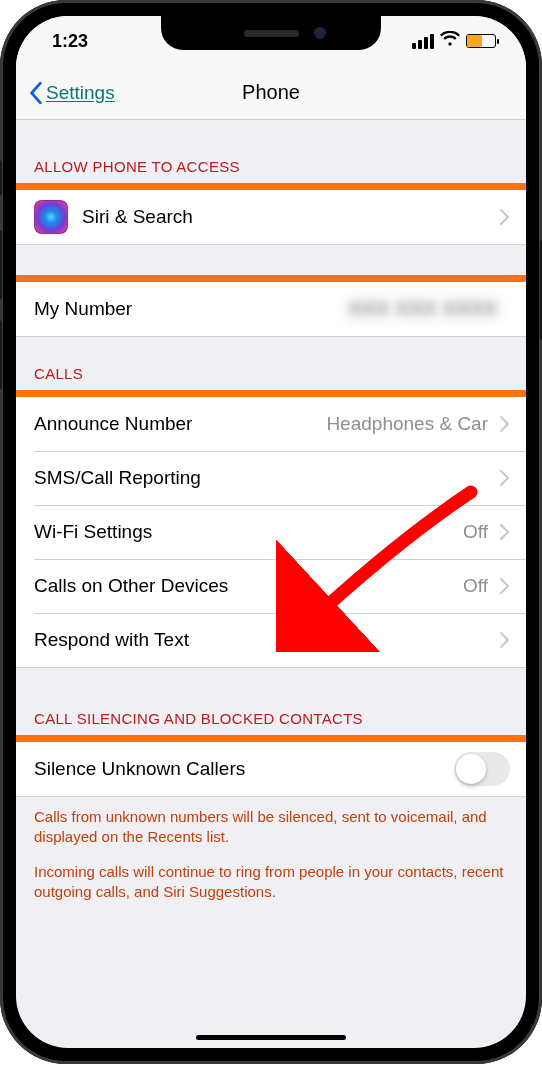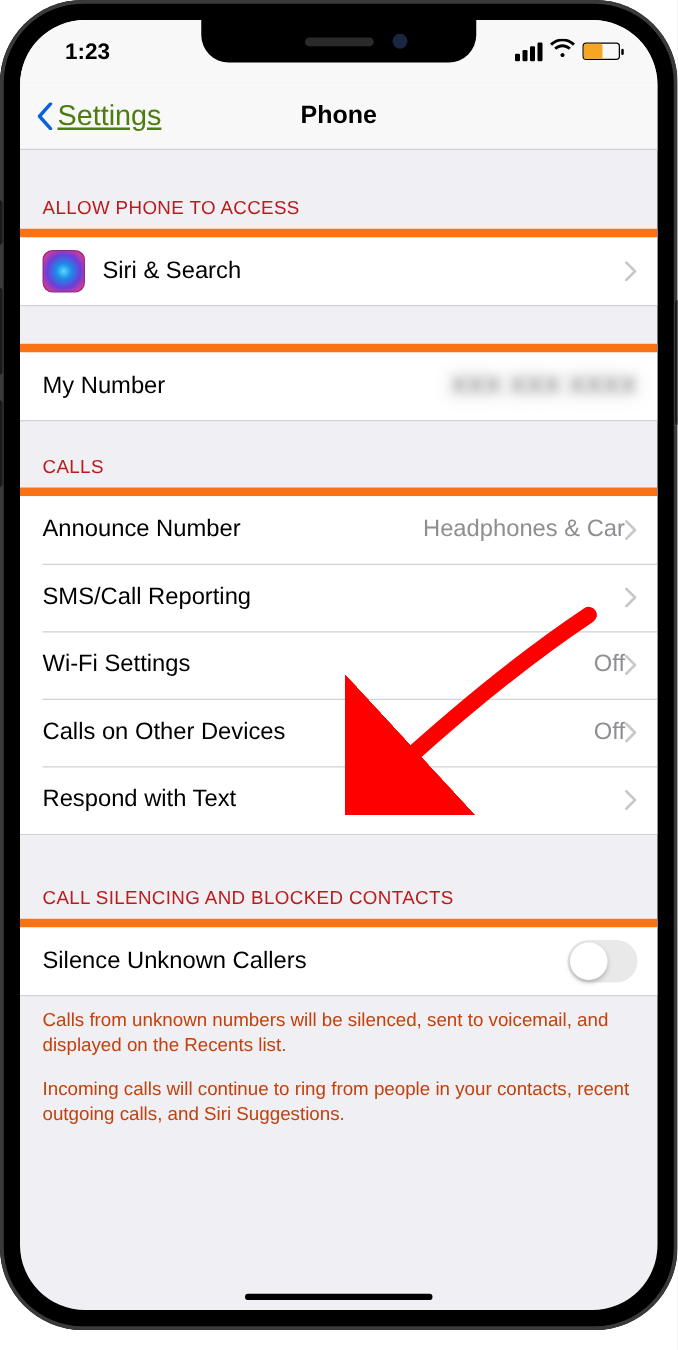--- a/index.html
+++ b/index.html
@@ -91,28 +91,28 @@
   .nav-bar {
     height: 54px;
     background:#f8f8f8;
     border-bottom:1px solid #d1d1d5;
     display:flex;
     align-items:center;
     position:relative;
     padding: 0 12px;
   }
   .back {
-    display:flex; align-items:center; color:#4d7c0f; font-size:23px;
+    display:flex; align-items:center; color:#0f766e; font-size:19px;
     text-decoration: underline; text-underline-offset: 2px;
     gap:2px;
   }
   .back svg { width:16px; height:22px; }
   .nav-title {
     position:absolute; left:0; right:0; text-align:center;
-    font-weight:700; font-size:20px; color:#000;
+    font-weight:400; font-size:20px; color:#000;
     pointer-events:none;
   }
 
   .content { height: calc(100% - 104px); overflow:hidden; }
 
   .group-header {
     font-size: 15px;
     color: #b91c1c;
     letter-spacing: 0.3px;
     padding: 28px 18px 8px;
@@ -133,21 +133,21 @@
     position:relative;
   }
   .cell + .cell { border-top: none; }
   .group .cell + .cell::before {
     content:""; position:absolute; top:0; left:18px; right:0; height:1px; background:#d1d1d5;
   }
   .group .cell { border-top:none; border-bottom:none;}
   .group { border-top:7px solid #f97316; border-bottom:1px solid #d1d1d5; background:#fff;}
 
   .cell .label { flex:1; }
-  .cell .value { color:#8e8e93; font-size:19px; margin-right:0; }
+  .cell .value { color:#8e8e93; font-size:19px; margin-right:12px; }
   .chevron { color:#c7c7cc; }
   .chevron svg { width:10px; height:16px; display:block; }
 
   .siri-icon {
     width:34px; height:34px; border-radius:8px; margin-right:14px;
     background: radial-gradient(circle at 50% 50%, #5fd4ff 0%, #1a8de8 25%, #6a3fd8 55%, #d13aa0 80%, #000 100%);
     box-shadow: inset 0 0 0 1px rgba(0,0,0,0.2);
   }
 
   .blur-val {

